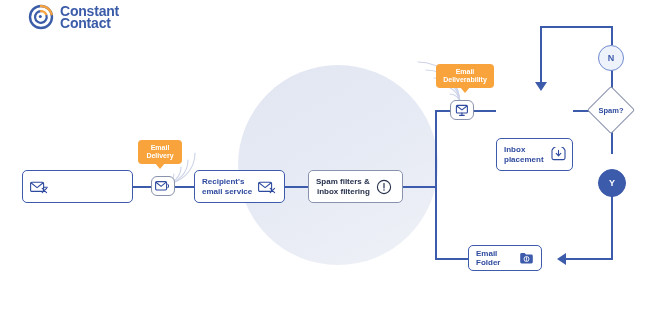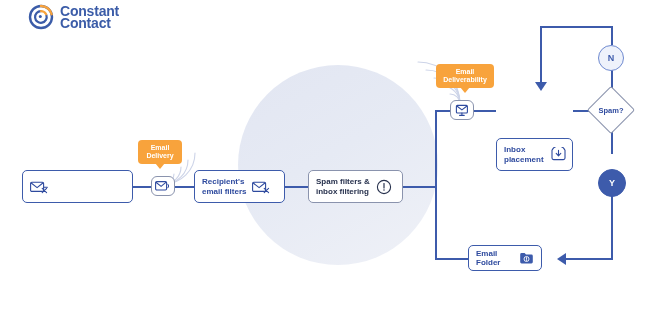--- a/index.html
+++ b/index.html
@@ -233,31 +233,31 @@
   <div class="chip" style="left:151px;top:176px;width:24px;height:20px;">
     <svg width="16" height="12" viewBox="0 0 16 12">
       <rect x="0.6" y="1.6" width="11" height="8.4" rx="1.2" fill="none" stroke="#2e4a9e" stroke-width="1.1"></rect>
       <path d="M0.9 2.2 L6.1 6.4 L11.2 2.2" fill="none" stroke="#2e4a9e" stroke-width="1.1"></path>
       <path d="M13 4.2 A2.6 2.6 0 0 1 13 7.8" fill="none" stroke="#2e4a9e" stroke-width="1" stroke-linecap="round"></path>
     </svg>
   </div>
 
   <div class="node" style="left:194px;top:170px;width:91px;height:33px;">
     <span class="label">Recipient's
-email filters</span>
+email service</span>
     <span class="ico">
       <svg width="18" height="14" viewBox="0 0 18 14">
         <rect x="0.6" y="2.2" width="13" height="9.2" rx="1.2" fill="none" stroke="#2e4a9e" stroke-width="1.1"></rect>
         <path d="M0.9 2.8 L7.1 7.6 L13.2 2.8" fill="none" stroke="#2e4a9e" stroke-width="1.1"></path>
         <path d="M12.2 8.4 L16.6 12.6 M16.6 8.4 L12.2 12.6" stroke="#2e4a9e" stroke-width="1.1" stroke-linecap="round"></path>
       </svg>
     </span>
   </div>
 
-  <div class="node grey" style="left:308px;top:170px;width:95px;height:33px;">
+  <div class="node grey" style="left:308px;top:170px;width:95px;height:33px;text-align:right;">
     <span class="label">Spam filters &amp;
 inbox filtering</span>
     <span class="ico">
       <svg width="16" height="16" viewBox="0 0 16 16">
         <circle cx="8" cy="8" r="6.6" fill="none" stroke="#27314d" stroke-width="1.1"></circle>
         <path d="M8 4.6 L8 9" stroke="#27314d" stroke-width="1.2" stroke-linecap="round"></path>
         <circle cx="8" cy="11.1" r="0.75" fill="#27314d"></circle>
       </svg>
     </span>
   </div>

